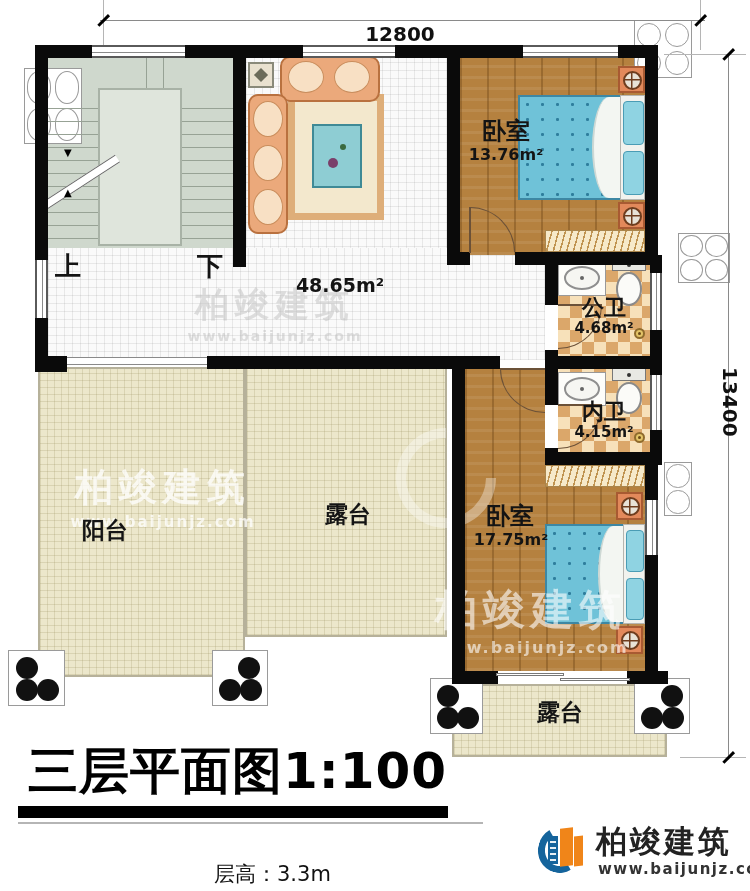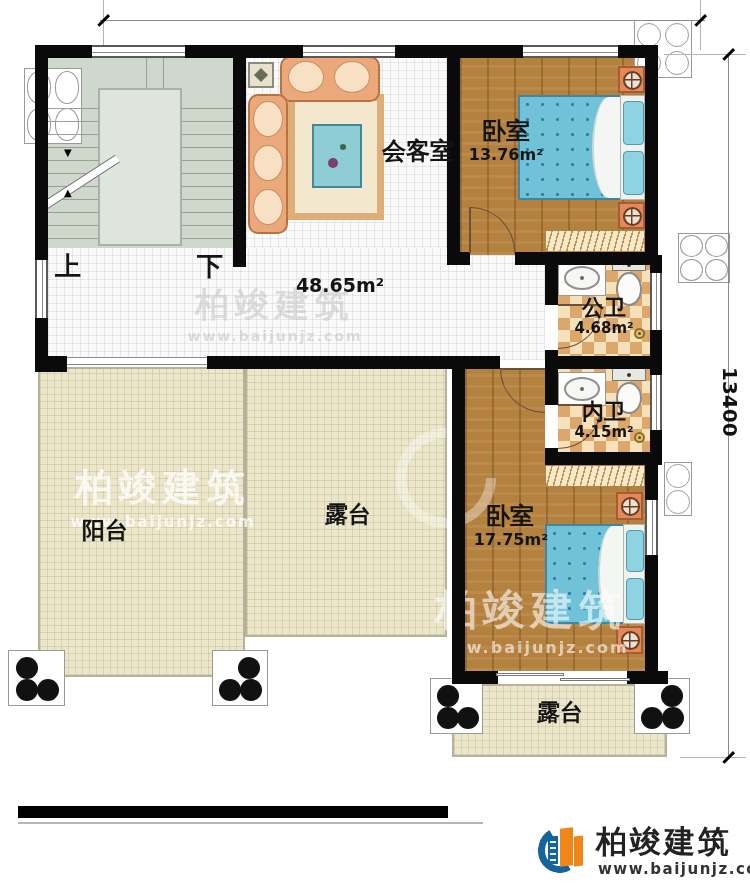--- a/index.html
+++ b/index.html
@@ -87,20 +87,21 @@
 </head>
 <body>
 
 <div id="stage">
 
   <div class="abs dimline" style="left:100px;top:20px;width:605px;height:1px;"></div>
   <div class="abs" style="left:103px;top:0px;width:1px;height:45px;background:#b5b5b5;z-index:50;"></div>
   <div class="abs" style="left:700px;top:0px;width:1px;height:50px;background:#b5b5b5;z-index:50;"></div>
   <div class="abs tick" style="left:96px;top:19px;"></div>
   <div class="abs tick" style="left:693px;top:19px;"></div>
+  <div class="abs dimtxt" style="left:300px;top:22px;width:200px;">12800</div>
 
   <div class="abs dimline" style="left:728px;top:55px;width:1px;height:703px;"></div>
   <div class="abs" style="left:664px;top:54px;width:82px;height:1px;background:#b5b5b5;z-index:50;"></div>
   <div class="abs" style="left:680px;top:757px;width:66px;height:1px;background:#b5b5b5;z-index:50;"></div>
   <div class="abs tick" style="left:721px;top:53px;"></div>
   <div class="abs tick" style="left:721px;top:756px;"></div>
   <div class="abs dimtxt" style="left:700px;top:385px;width:60px;transform:rotate(90deg);">13400</div>
 
   <div class="abs sage" style="left:48px;top:58px;width:185px;height:190px;"></div>
   <div class="abs tile" style="left:246px;top:58px;width:201px;height:197px;"></div>
@@ -267,21 +268,20 @@
     <div class="pc" style="left:26px;top:28px;"></div>
   </div>
   <div class="abs planter" style="left:634px;top:678px;width:56px;height:56px;">
     <div class="pc" style="left:26px;top:6px;"></div>
     <div class="pc" style="left:6px;top:28px;"></div>
     <div class="pc" style="left:27px;top:28px;"></div>
   </div>
 
   <div class="lbl" style="left:50px;top:252px;width:36px;font-size:26px;">上</div>
   <div class="lbl" style="left:192px;top:252px;width:36px;font-size:26px;">下</div>
-  <div class="lbl" style="left:366px;top:138px;width:104px;font-size:24px;">会客室</div>
   <div class="lbl" style="left:280px;top:275px;width:120px;font-size:19px;">48.65m²</div>
   <div class="lbl" style="left:470px;top:118px;width:72px;font-size:24px;">卧室</div>
   <div class="lbl" style="left:462px;top:146px;width:88px;font-size:16px;">13.76m²</div>
   <div class="lbl" style="left:560px;top:296px;width:88px;font-size:22px;">公卫</div>
   <div class="lbl" style="left:560px;top:320px;width:88px;font-size:15px;">4.68m²</div>
   <div class="lbl" style="left:560px;top:400px;width:88px;font-size:22px;">内卫</div>
   <div class="lbl" style="left:560px;top:424px;width:88px;font-size:15px;">4.15m²</div>
   <div class="lbl" style="left:474px;top:503px;width:72px;font-size:24px;">卧室</div>
   <div class="lbl" style="left:466px;top:531px;width:90px;font-size:16px;">17.75m²</div>
   <div class="lbl" style="left:73px;top:518px;width:64px;font-size:23px;">阳台</div>
@@ -295,23 +295,29 @@
   <div class="abs wm" style="left:48px;top:462px;width:230px;color:rgba(255,255,255,.75);">
     <div class="wmn" style="font-size:38px;">柏竣建筑</div>
     <div class="wmu" style="font-size:15px;">www.baijunjz.com</div>
   </div>
   <div class="abs ring" style="left:396px;top:428px;width:100px;height:100px;border:10px solid rgba(255,255,255,.35);border-top-color:transparent;transform:rotate(45deg);"></div>
   <div class="abs wm" style="left:400px;top:582px;width:262px;color:rgba(255,255,255,.6);">
     <div class="wmn" style="font-size:42px;">柏竣建筑</div>
     <div class="wmu" style="font-size:16px;">www.baijunjz.com</div>
   </div>
 
+  <div class="abs ftitle" style="left:28px;top:738px;z-index:40;">
+    <span>三层平面图</span><span>1:100</span>
+  </div>
   <div class="abs" style="left:18px;top:806px;width:430px;height:12px;background:#000;z-index:40;"></div>
   <div class="abs" style="left:18px;top:822px;width:465px;height:2px;background:#b5b5b5;z-index:40;"></div>
 
+  <div class="abs finfo" style="left:214px;top:860px;">
+    <span>层高：</span><span>3.3m</span>
+  </div>
 
   <div class="abs" style="left:536px;top:818px;width:214px;height:64px;z-index:40;">
     <div style="position:absolute;left:0;top:2px;width:54px;height:58px;">
       <div style="position:absolute;left:2px;top:7px;width:44px;height:46px;border:7px solid #15649c;border-radius:50%;border-top-color:transparent;border-right-color:transparent;transform:rotate(15deg);box-sizing:border-box;"></div>
       <div style="position:absolute;left:12px;top:16px;width:10px;height:28px;background:#15649c;background-image:repeating-linear-gradient(0deg,rgba(255,255,255,.9) 0 2px,transparent 2px 6px);background-size:6px 100%;background-repeat:no-repeat;background-position:2px 3px;"></div>
       <div style="position:absolute;left:24px;top:8px;width:13px;height:38px;background:#f08519;transform:skewY(-6deg);"></div>
       <div style="position:absolute;left:38px;top:16px;width:9px;height:30px;background:#f08519;transform:skewY(-6deg);"></div>
     </div>
     <div class="logoname" style="position:absolute;left:60px;top:8px;">柏竣建筑</div>
     <div class="logourl" style="position:absolute;left:62px;top:44px;">www.baijunjz.com</div>

